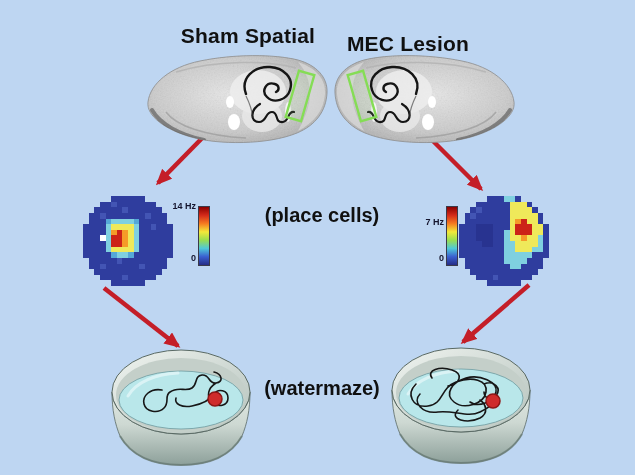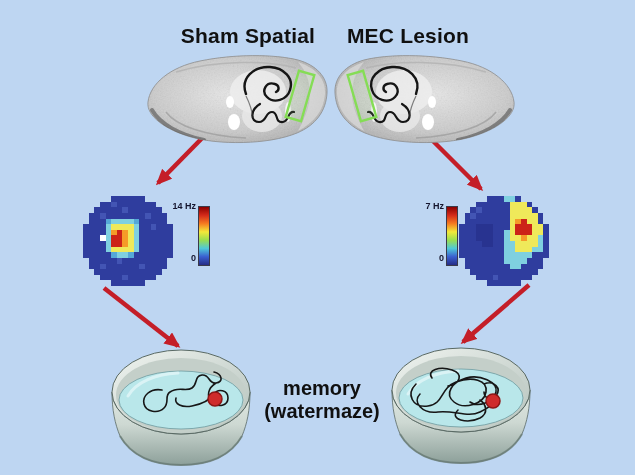--- a/index.html
+++ b/index.html
@@ -92,21 +92,21 @@
 </svg>
 
 <svg class="abs" style="left:0;top:0" width="635" height="475">
   <line x1="214" y1="126" x2="158" y2="183" stroke="#c41e28" stroke-width="4.5" marker-end="url(#ah)"></line>
   <line x1="421" y1="129" x2="481" y2="189" stroke="#c41e28" stroke-width="4.5" marker-end="url(#ah)"></line>
   <line x1="104" y1="288" x2="178" y2="346" stroke="#c41e28" stroke-width="4.5" marker-end="url(#ah)"></line>
   <line x1="529" y1="285" x2="463" y2="342" stroke="#c41e28" stroke-width="4.5" marker-end="url(#ah)"></line>
 </svg>
 
 <div class="abs title-label" style="left:148px;top:24px">Sham Spatial</div>
-<div class="abs title-label" style="left:308px;top:24px">MEC Lesion</div>
+<div class="abs title-label" style="left:308px;top:32px">MEC Lesion</div>
 
 <svg class="abs" style="left:146px;top:52px" width="186" height="96" viewBox="0 0 186 96">
   <use href="#brain-art"></use>
 </svg>
 <svg class="abs" style="left:330px;top:52px" width="186" height="96" viewBox="0 0 186 96">
   <use href="#brain-art" transform="translate(186,0) scale(-1,1)"></use>
 </svg>
 
 <div class="abs heatmap" style="left:83px;top:196px">
     <div class="hm-cell"></div>
@@ -622,34 +622,34 @@
     <div class="hm-cell" style="background: rgb(47, 61, 158);"></div>
     <div class="hm-cell" style="background: rgb(47, 61, 158);"></div>
     <div class="hm-cell" style="background: rgb(47, 61, 158);"></div>
     <div class="hm-cell"></div>
     <div class="hm-cell"></div>
     <div class="hm-cell"></div>
     <div class="hm-cell"></div>
     <div class="hm-cell"></div>
   </div>
 <div class="abs colorbar" style="left: 446px; top: 206px; background: linear-gradient(rgb(139, 0, 0), rgb(212, 42, 26), rgb(245, 123, 32), rgb(243, 232, 58), rgb(154, 222, 79), rgb(79, 200, 216), rgb(58, 95, 208), rgb(37, 44, 134));"></div>
-<div class="abs cb-label" style="left:411px;top:201px;width:33px">7 Hz</div>
+<div class="abs cb-label" style="left:411px;top:217px;width:33px">7 Hz</div>
 <div class="abs cb-label" style="left:425px;top:253px;width:19px">0</div>
 
 <div class="abs center-block" style="left:227px;top:203px">
+  <div>(place cells)</div>
 </div>
 
 <svg class="abs" style="left:106px;top:344px" width="148" height="124" viewBox="0 0 148 124">
   <use href="#pool-art"></use>
   <path fill="none" stroke="#161616" stroke-width="1.6" stroke-linecap="round" d="M56,46 C44,44 36,52 38,60 C40,68 52,70 58,64 C64,58 58,52 64,48 C72,42 80,48 86,44 C92,40 88,32 96,31 C104,30 102,40 110,39 C118,38 116,30 108,28 M110,39 C102,44 100,52 106,58 C112,64 122,62 122,54 C122,46 112,44 108,50 C104,56 96,60 86,62 C76,64 68,60 70,54"></path>
   <circle r="7" fill="#cf2b2b" stroke="#8e1616" stroke-width="1.5" cx="109" cy="55"></circle>
 </svg>
 
 <svg class="abs" style="left:386px;top:342px" width="148" height="124" viewBox="0 0 148 124">
   <use href="#pool-art"></use>
   <path fill="none" stroke="#161616" stroke-width="1.6" stroke-linecap="round" d="M30,42 C20,52 26,66 42,64 C58,62 54,46 70,40 C86,34 102,38 100,50 C98,62 78,68 68,60 C58,52 66,40 80,36 C94,32 112,40 110,50 C108,60 92,66 84,60 M34,52 C26,60 36,72 52,70 C68,68 82,76 94,70 C104,65 110,60 107,59 M46,36 C40,28 54,24 66,28 C78,32 74,42 62,44 M72,68 C62,78 82,82 94,76 C103,71 100,62 94,58 M98,42 C108,38 116,46 110,54 C106,60 98,56 98,50"></path>
   <circle r="7" fill="#cf2b2b" stroke="#8e1616" stroke-width="1.5" cx="107" cy="59"></circle>
 </svg>
 
 <div class="abs center-block" style="left:227px;top:377px;line-height:23px">
-  <div>memory</div>
   <div>(watermaze)</div>
 </div>
 
 </body></html>

